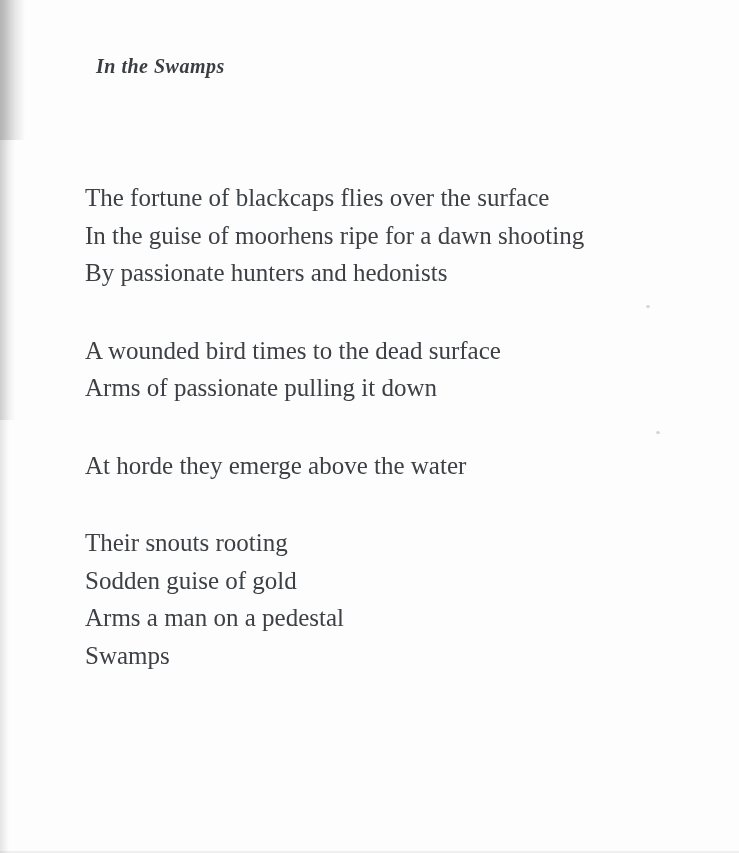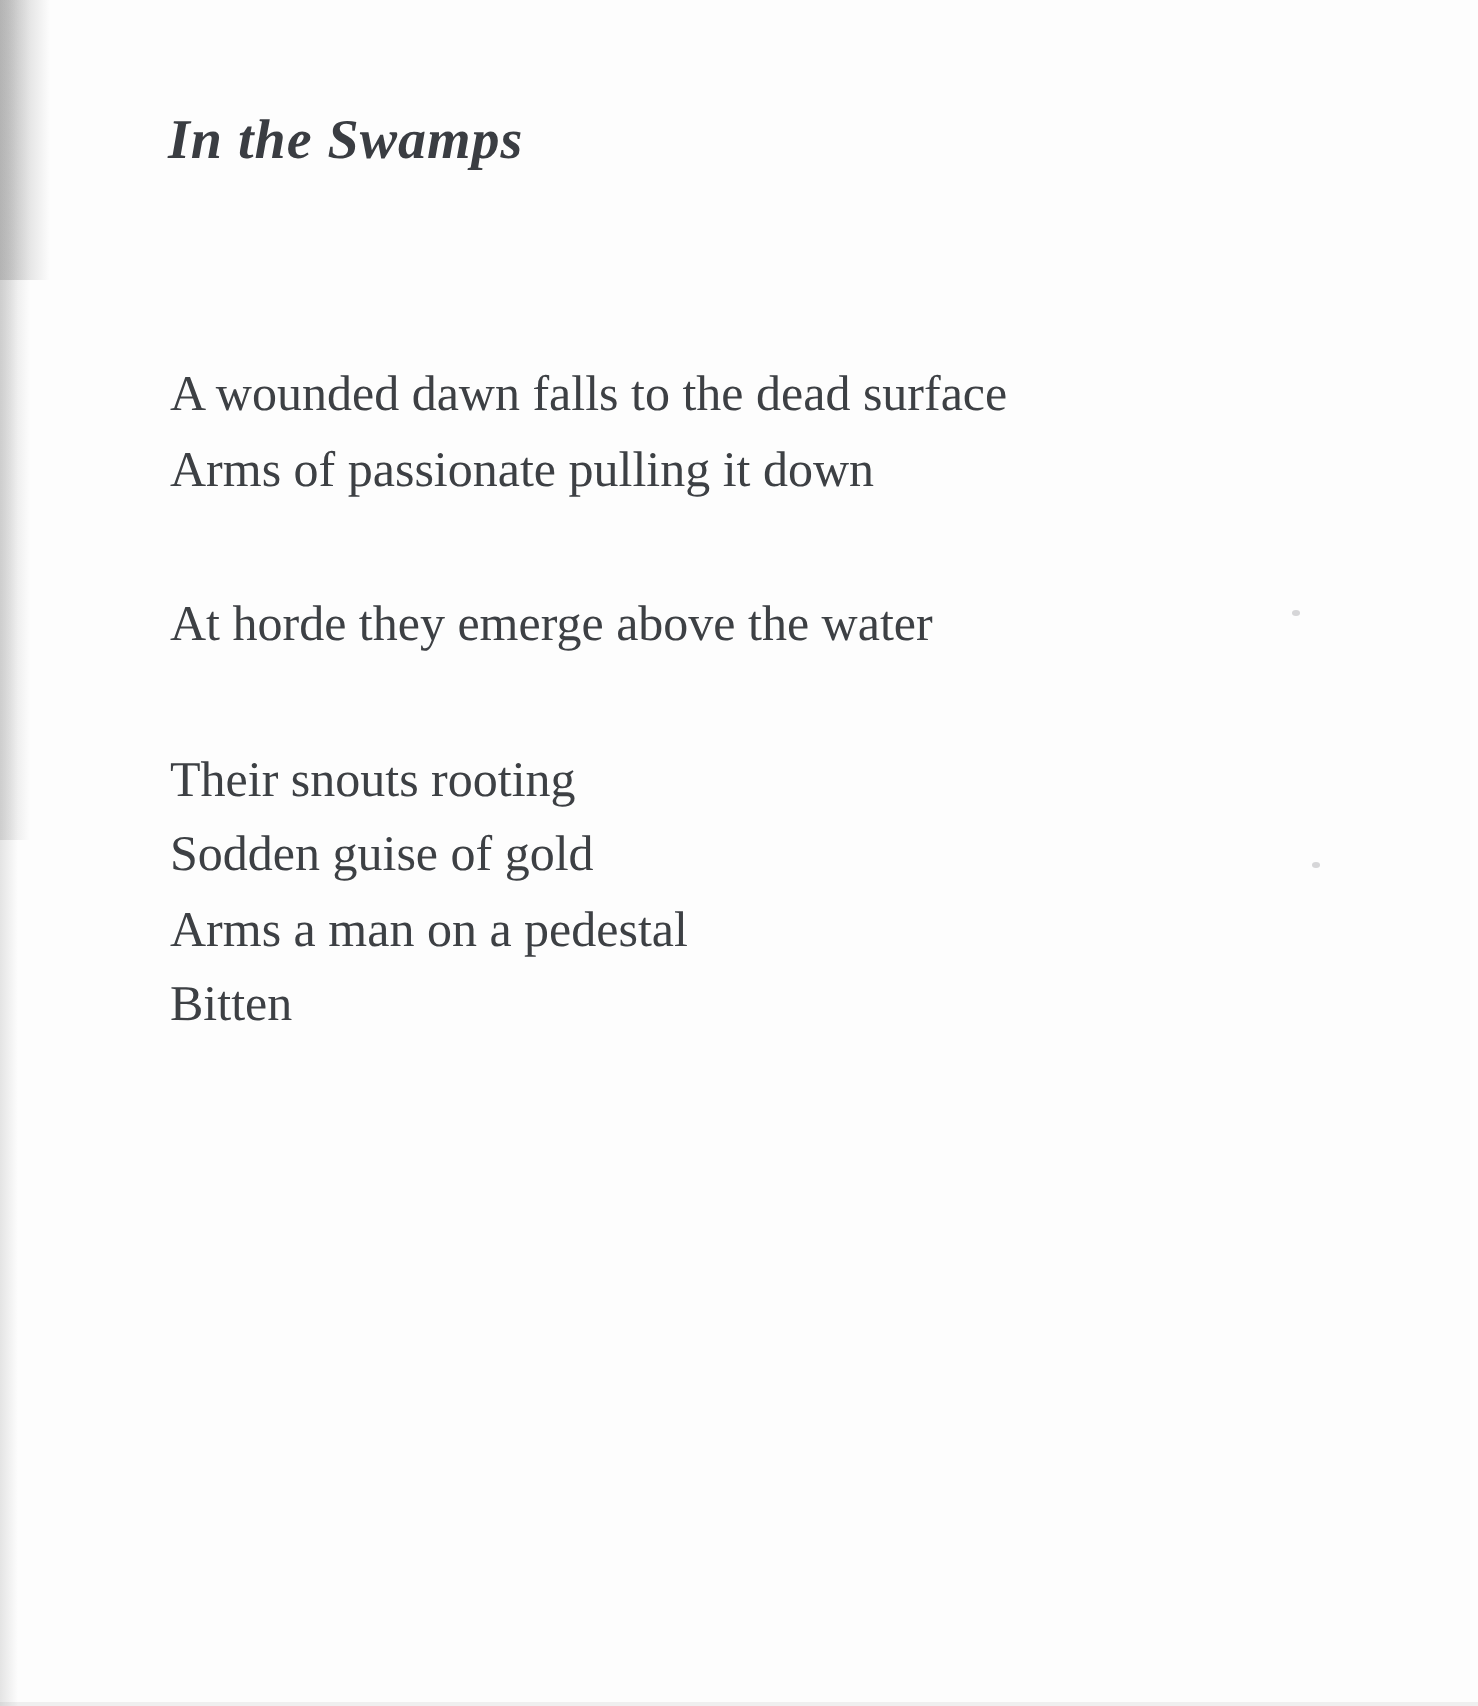--- a/index.html
+++ b/index.html
@@ -50,24 +50,24 @@
     width: 4px;
     height: 3px;
     background: rgba(140,140,145,0.35);
     border-radius: 50%;
   }
   .speck-1 { left: 646px; top: 305px; }
   .speck-2 { left: 656px; top: 431px; }
 
   .poem-title {
     position: absolute;
-    left: 84px;
+    left: 96px;
     top: 54px;
     margin: 0;
-    font-size: 28px;
+    font-size: 20px;
     line-height: 1.2;
     font-weight: bold;
     font-style: italic;
     color: #3a3d42;
     letter-spacing: 0.5px;
   }
   .poem-body {
     position: absolute;
     left: 85px;
     top: 179px;
@@ -92,32 +92,37 @@
   <div class="shadow-strip shadow-mid"></div>
   <div class="shadow-strip shadow-full"></div>
   <div class="bottom-edge"></div>
   <div class="speck speck-1"></div>
   <div class="speck speck-2"></div>
 
   <h1 class="poem-title">In the Swamps</h1>
 
   <div class="poem-body">
 
+    <div class="stanza">
+      <div class="poem-line">The fortune of blackcaps flies over the surface</div>
+      <div class="poem-line">In the guise of moorhens ripe for a dawn shooting</div>
+      <div class="poem-line">By passionate hunters and hedonists</div>
+    </div>
 
     <div class="stanza">
-      <div class="poem-line">A wounded dawn falls to the dead surface</div>
+      <div class="poem-line">A wounded bird times to the dead surface</div>
       <div class="poem-line">Arms of passionate pulling it down</div>
     </div>
 
     <div class="stanza">
       <div class="poem-line">At horde they emerge above the water</div>
     </div>
 
     <div class="stanza">
       <div class="poem-line">Their snouts rooting</div>
       <div class="poem-line">Sodden guise of gold</div>
       <div class="poem-line">Arms a man on a pedestal</div>
-      <div class="poem-line">Bitten</div>
+      <div class="poem-line">Swamps</div>
     </div>
 
   </div>
 
 </div>
 
 </body></html>

